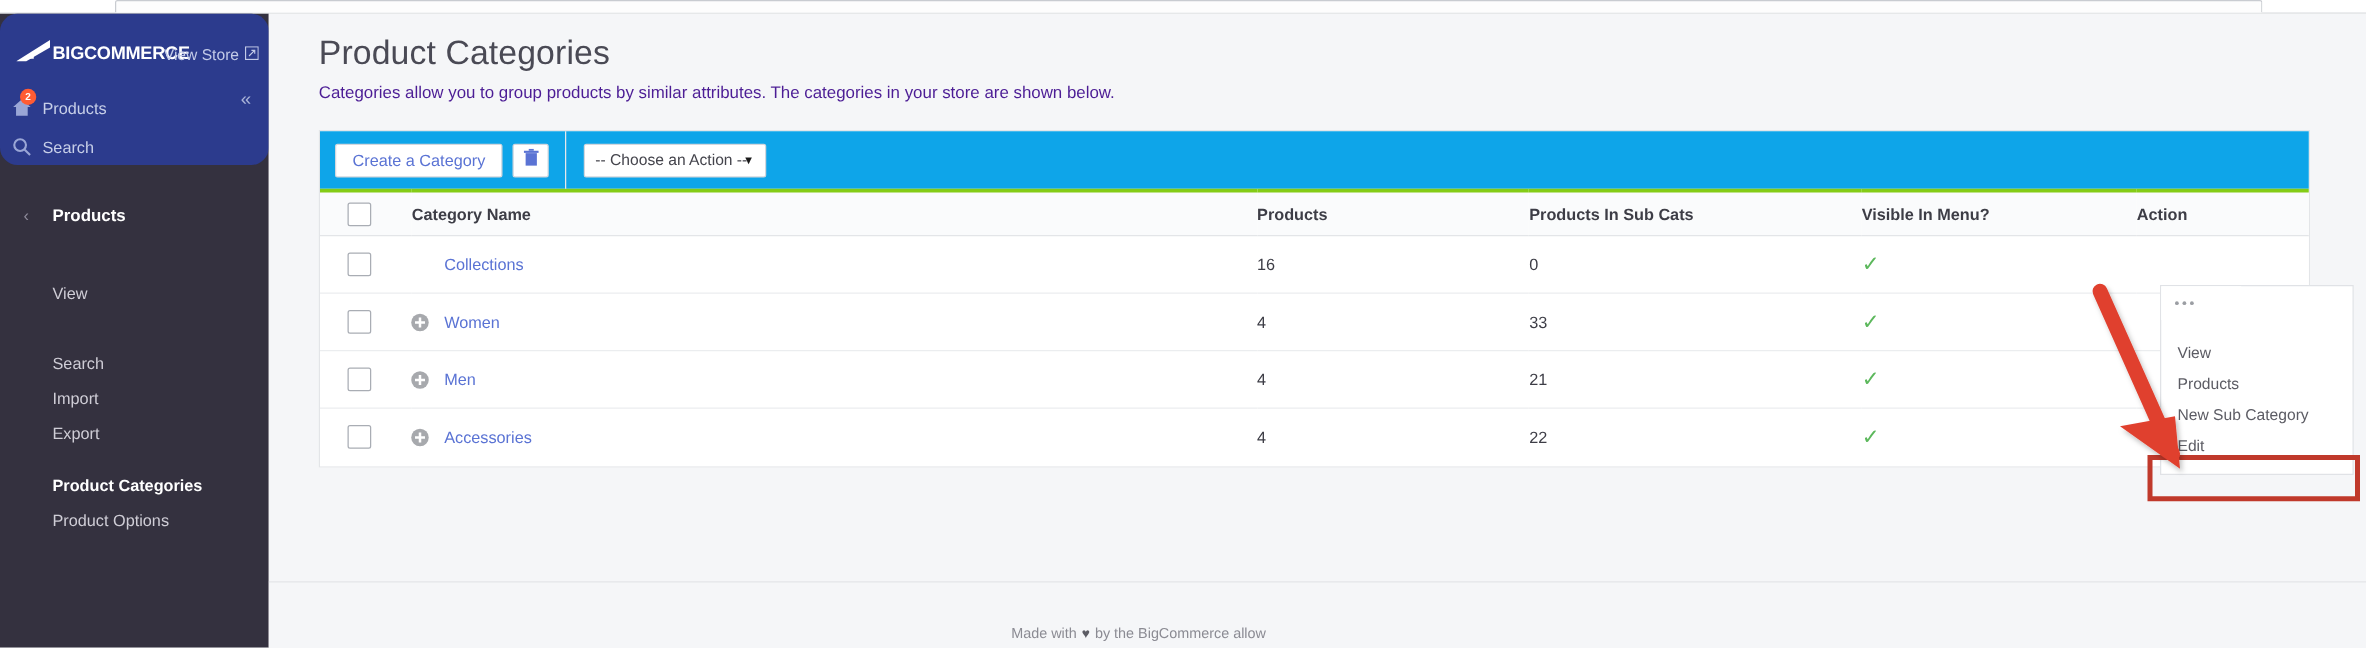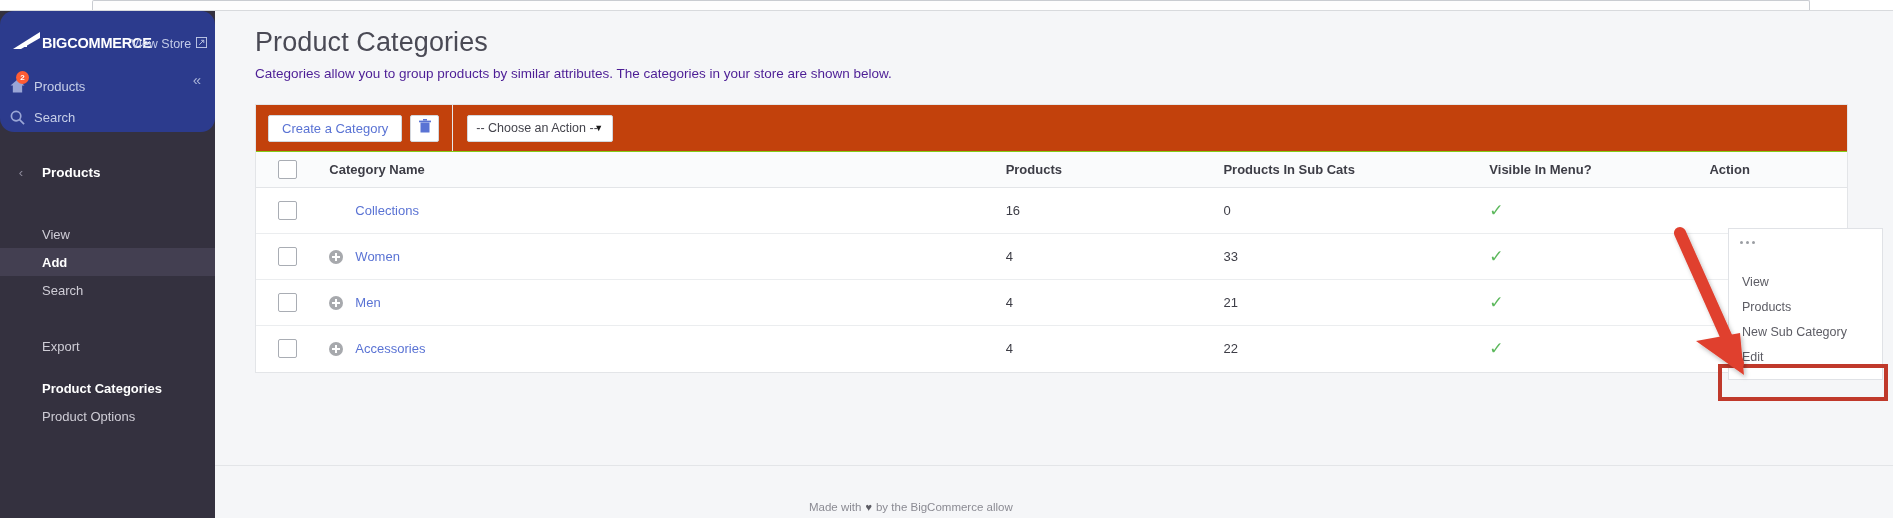--- a/index.html
+++ b/index.html
@@ -137,21 +137,21 @@
   .card {
     position: absolute; left: 40px; top: 93px;
     width: 1593px;
     background: #ffffff;
     border: 1px solid #e3e5e8;
   }
   .toolbar {
     height: 46px;
     display: flex; align-items: center;
     padding-left: 12px;
-    background: #c2410c;
+    background: #0ea5e9;
   }
   .btn-create {
     border: 1px solid #d3d7dd;
     background: #ffffff;
     color: #5a73d4;
     font-size: 13px;
     height: 27px;
     padding: 0 13px;
     border-radius: 2px;
     cursor: pointer;
@@ -186,21 +186,21 @@
   .action-select .caret {
     position: absolute; right: 9px; top: 50%;
     transform: translateY(-50%);
     font-size: 9px; color: #1a1a1a;
   }
 
   
   table.cats { width: 100%; border-collapse: collapse; }
   table.cats thead th {
     background: #fafbfc;
-    border-top: 1px solid #84cc16;
+    border-top: 3px solid #84cc16;
     border-bottom: 1px solid #e3e5e8;
     height: 36px;
     font-size: 13px;
     font-weight: 700;
     color: #3d3d46;
     text-align: left;
     padding: 0;
     vertical-align: middle;
   }
   table.cats tbody td {
@@ -362,25 +362,25 @@
   </div>
 
   <div class="sb-section" style="top:146px;">
     <span class="back">‹</span>
     <span>Products</span>
   </div>
 
   <div class="sb-item" style="top:209px;">
       <span>View</span>
     </div>
-  <div class="sb-item active" style="top:237px;">
-      <span>Add</span>
-    </div>
   <div class="sb-item" style="top:265px;">
       <span>Search</span>
+    </div>
+  <div class="sb-item" style="top:293px;">
+      <span>Import</span>
     </div>
   <div class="sb-item" style="top:321px;">
       <span>Export</span>
     </div>
 
   <div class="sb-item strong" style="top:363px;">
       <span>Product Categories</span>
     </div>
   <div class="sb-item" style="top:391px;">
       <span>Product Options</span>

